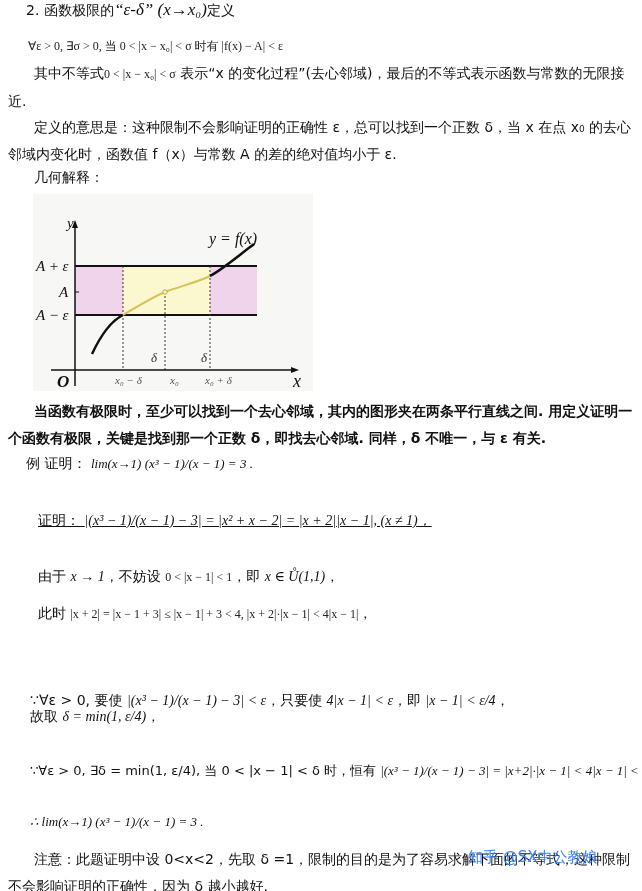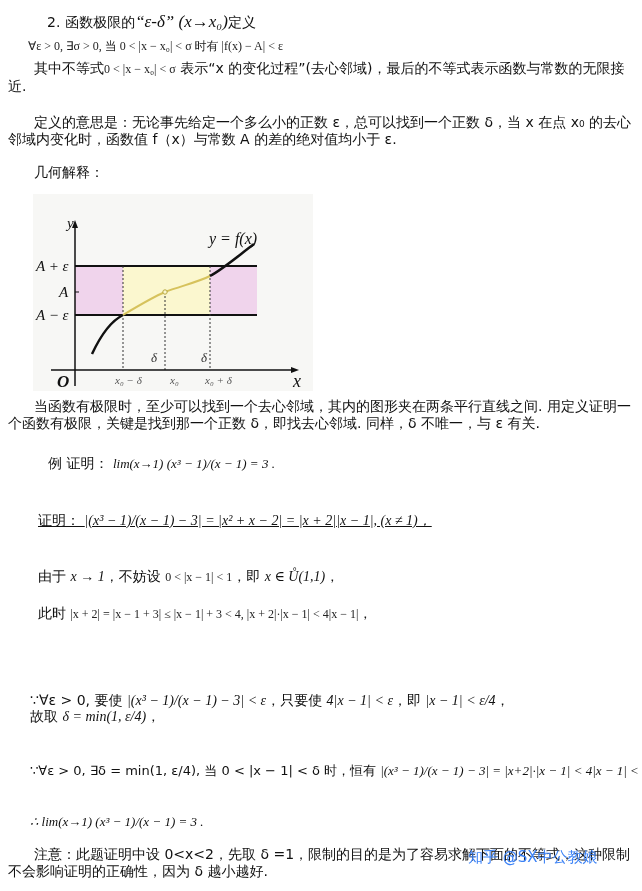--- a/index.html
+++ b/index.html
@@ -5,40 +5,40 @@
   html, body { margin: 0; padding: 0; background: #ffffff; }
   body {
     width: 642px; height: 891px; position: relative; overflow: hidden;
     font-family: "DejaVu Serif", "Liberation Serif", serif;
     color: #111; font-size: 14px;
   }
   .abs { position: absolute; white-space: nowrap; }
   .cjk { font-family: "DejaVu Sans", "Liberation Sans", sans-serif; font-size: 14px; }
   .math { font-family: "Liberation Serif", "DejaVu Serif", serif; font-style: italic; }
   .math-sm { font-family: "Liberation Serif", serif; font-size: 12px; color:#222; }
-  .para { left: 8px; width: 626px; line-height: 17px; white-space: normal; }
+  .para { left: 8px; width: 626px; line-height: 27px; white-space: normal; }
   .indent { text-indent: 26px; }
   .fig { position: absolute; left: 33px; top: 194px; width: 280px; height: 197px; background: #f7f7f5; }
   .watermark { color: #3b82f6; font-size: 15px; }
 </style>
 </head>
 <body>
 
-<div class="abs" style="left:26px; top:12px; font-size:15px;margin-left:21px;">
+<div class="abs" style="left:26px; top:0; font-size:15px;">
   <span class="cjk">2.</span>
   <span class="cjk">函数极限的</span><span class="math" style="font-size:17px;">“ε-δ” (x→x₀)</span><span class="cjk">定义</span>
 </div>
 
 <div class="abs math-sm" style="left:28px; top:38px; font-size:12px;">∀ε &gt; 0, ∃σ &gt; 0, 当 0 &lt; |x − x₀| &lt; σ 时有 |f(x) − A| &lt; ε</div>
 
 <div class="abs para indent cjk" style="top:60px;">
   <span>其中不等式</span><span class="math-sm">0 &lt; |x − x₀| &lt; σ</span><span> 表示“x 的变化过程”(去心邻域)，最后的不等式表示函数与常数的无限接近.</span>
 </div>
 
-<div class="abs para indent cjk" style="top:114px;">定义的意思是：无论事先给定一个多么小的正数 ε，总可以找到一个正数 δ，当 x 在点 x₀ 的去心邻域内变化时，函数值 f（x）与常数 A 的差的绝对值均小于 ε.</div>
+<div class="abs para indent cjk" style="top:114px;">定义的意思是：这种限制不会影响证明的正确性 ε，总可以找到一个正数 δ，当 x 在点 x₀ 的去心邻域内变化时，函数值 f（x）与常数 A 的差的绝对值均小于 ε.</div>
 
 <div class="abs para indent cjk" style="top:164px;">几何解释：</div>
 
 <div class="fig">
   <svg width="280" height="197" viewBox="0 0 280 197">
 
     <rect x="42" y="72" width="48" height="49" fill="#f0d4ec"></rect>
     <rect x="90" y="72" width="87" height="49" fill="#fbf7cf"></rect>
     <rect x="177" y="72" width="47" height="49" fill="#f0d4ec"></rect>
 
@@ -68,23 +68,23 @@
     <text x="26" y="103" font-family="Liberation Serif, serif" font-style="italic" font-size="15" fill="#111">A</text>
     <text x="3" y="126" font-family="Liberation Serif, serif" font-style="italic" font-size="15" fill="#111">A − ε</text>
     <text x="118" y="168" font-family="Liberation Serif, serif" font-style="italic" font-size="13" fill="#333">δ</text>
     <text x="168" y="168" font-family="Liberation Serif, serif" font-style="italic" font-size="13" fill="#333">δ</text>
     <text x="82" y="190" font-family="Liberation Serif, serif" font-style="italic" font-size="11" fill="#555">x₀ − δ</text>
     <text x="137" y="190" font-family="Liberation Serif, serif" font-style="italic" font-size="11" fill="#555">x₀</text>
     <text x="172" y="190" font-family="Liberation Serif, serif" font-style="italic" font-size="11" fill="#555">x₀ + δ</text>
   </svg>
 </div>
 
-<div class="abs para indent cjk" style="top:398px;">当函数有极限时，至少可以找到一个去心邻域，其内的图形夹在两条平行直线之间. 用定义证明一个函数有极限，关键是找到那一个正数 δ，即找去心邻域. 同样，δ 不唯一，与 ε 有关.</div>
+<div class="abs para indent cjk" style="top:398px;font-weight:bold;">当函数有极限时，至少可以找到一个去心邻域，其内的图形夹在两条平行直线之间. 用定义证明一个函数有极限，关键是找到那一个正数 δ，即找去心邻域. 同样，δ 不唯一，与 ε 有关.</div>
 
-<div class="abs cjk" style="left:48px; top:455px;">
+<div class="abs cjk" style="left:26px; top:455px;">
   <span>例  证明：</span>
   <span class="math" style="font-size:13px;">lim(x→1) (x³ − 1)/(x − 1) = 3 .</span>
 </div>
 
 <div class="abs cjk" style="left:38px; top:512px;text-decoration:underline;">
   <span>证明：</span>
   <span class="math" style="font-size:14px;">|(x³ − 1)/(x − 1) − 3| = |x² + x − 2| = |x + 2||x − 1|, (x ≠ 1)，</span>
 </div>
 
 <div class="abs cjk" style="left:38px; top:568px;text-align:center;">

